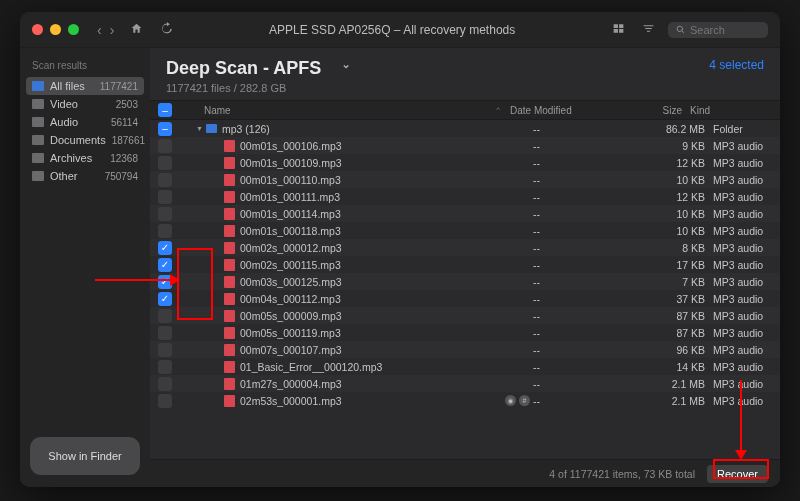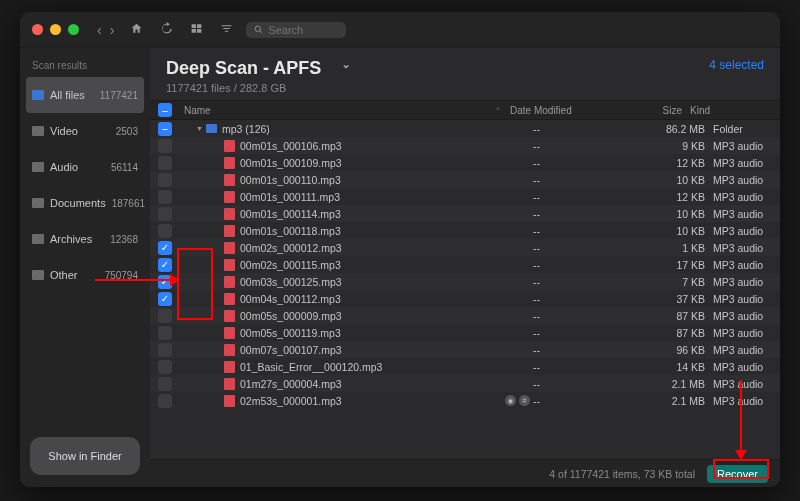--- a/index.html
+++ b/index.html
@@ -12,58 +12,58 @@
   .nav-arrows { display: flex; gap: 4px; margin-left: 6px; color: #888; }
   .nav-arrows span { font-size: 14px; padding: 0 2px; cursor: default; }
   .ticon { color: #999; font-size: 14px; width: 20px; text-align: center; }
   .title-center { flex: 1; text-align: center; color: #bdbdbd; font-size: 12px; }
   .title-right { display: flex; align-items: center; gap: 10px; }
   .search { background: #3a3a3c; border-radius: 5px; padding: 2px 8px; display: flex; align-items: center; gap: 5px; width: 100px; }
   .search input { background: transparent; border: none; outline: none; color: #999; font-size: 11px; width: 70px; }
   .body { flex: 1; display: flex; min-height: 0; }
   .sidebar { width: 130px; background: #242425; padding: 8px 6px; display: flex; flex-direction: column; }
   .sb-heading { color: #7a7a7a; font-size: 10px; padding: 4px 6px 6px; }
-  .sb-item { display: flex; align-items: center; padding: 12px 6px; border-radius: 4px; color: #c8c8c8; font-size: 11px; gap: 6px; cursor: default; }
+  .sb-item { display: flex; align-items: center; padding: 3px 6px; border-radius: 4px; color: #c8c8c8; font-size: 11px; gap: 6px; cursor: default; }
   .sb-item.active { background: #4a4a4d; }
   .sb-icon { width: 12px; height: 10px; background: #3a76d6; border-radius: 1px; flex-shrink: 0; }
   .sb-icon.pic { background: #6a6a6d; }
   .sb-label { flex: 1; }
   .sb-count { color: #9a9a9a; font-size: 10px; }
   .sb-spacer { flex: 1; }
   .finder-btn { background: #48484a; color: #ddd; font-size: 11px; border: none; border-radius: 11px; padding: 13px 0; margin: 6px 4px 4px; cursor: default; }
   .main { flex: 1; display: flex; flex-direction: column; background: #2a2a2c; min-width: 0; }
   .header { padding: 10px 16px 6px; display: flex; justify-content: space-between; align-items: flex-start; }
   .header h1 { color: #e8e8e8; font-size: 18px; font-weight: 600; display: flex; align-items: flex-start; gap: 20px; }
   .header h1 .chev { font-size: 11px; color: #aaa; }
   .header .sub { color: #888; font-size: 11px; margin-top: 3px; }
   .selected { color: #2f82ff; font-size: 12px; font-weight: 500; }
   .cols { display: flex; align-items: center; background: #242425; height: 20px; padding-left: 8px; font-size: 10px; color: #999; border-top: 1px solid #1c1c1c; border-bottom: 1px solid #1c1c1c; }
   .col-cb { width: 26px; }
-  .col-name { flex: 1; display:flex; gap:4px;}
+  .col-name { flex: 1; display:flex; gap:4px;margin-left:20px;}
   .col-date { width: 110px; }
   .col-size { width: 70px; text-align: right; padding-right: 8px; }
   .col-kind { width: 90px; }
   .rows { flex: 1; overflow: hidden; }
   .row { display: flex; align-items: center; height: 17px; font-size: 10.5px; color: #c4c4c4; padding-left: 8px; }
   .row:nth-child(even) { background: #2e2e30; }
   .cb { width: 14px; height: 14px; border-radius: 3px; background: #3c3c3e; margin-right: 12px; flex-shrink: 0; display:flex; align-items:center; justify-content:center; font-size:10px; color:#fff;}
   .cb.checked { background: #2f82ff; }
   .cb.dash { background: #2f82ff; }
   .indent { display: inline-block; }
   .disc { width: 7px; font-size: 8px; color: #999; margin-right: 3px; display:inline-block; text-align:center;}
   .fico { width: 11px; height: 12px; border-radius: 1px; margin-right: 5px; display: inline-block; vertical-align: middle; }
   .fico.folder { background: #3a76d6; height:9px; border-radius:1px; }
   .fico.audio { background: #d94550; }
   .name-cell { flex: 1; display: flex; align-items: center; white-space: nowrap; overflow: hidden; }
   .date-cell { width: 110px; }
   .size-cell { width: 70px; text-align: right; padding-right: 8px; }
   .kind-cell { width: 67px; }
   .footer { height: 28px; background: #242425; border-top: 1px solid #1c1c1c; display: flex; align-items: center; justify-content: flex-end; padding: 0 12px; gap: 12px; }
   .footer-txt { color: #8a8a8a; font-size: 10.5px; }
-  .recover { background: #0f766e; color: #fff; border: none; font-size: 11px; padding: 3px 10px; border-radius: 4px; cursor: default; }
+  .recover { background: #404040; color: #fff; border: none; font-size: 11px; padding: 3px 10px; border-radius: 4px; cursor: default; }
   
   .anno-box { position: absolute; border: 2px solid #f00; pointer-events: none; }
   .anno-arrow { position: absolute; pointer-events: none; }
   svg.icon { width:13px; height:13px; fill:#999; }
   .badge { width:11px; height:11px; border-radius:50%; background:#555; display:inline-flex; align-items:center; justify-content:center; font-size:7px; color:#bbb; margin-right:3px;}
 </style>
 </head>
 <body>
 
 <div class="window">
@@ -80,20 +80,21 @@
     <span class="ticon">
       <svg class="icon" viewBox="0 0 24 24">
           <path d="M12 3l9 8h-3v9h-4v-6H10v6H6v-9H3z"></path>
         </svg>
     </span>
     <span class="ticon">
       <svg class="icon" viewBox="0 0 24 24">
           <path d="M13 3a9 9 0 1 0 8.9 10H19a7 7 0 1 1-6-8v3l5-4-5-4v3z"></path>
         </svg>
     </span>
+    <div class="title-center">APPLE SSD AP0256Q – All recovery methods</div>
     <div class="title-right">
       <span class="ticon">
         <svg class="icon" viewBox="0 0 24 24">
             <path d="M3 4h8v7H3zm10 0h8v7h-8zM3 13h8v7H3zm10 0h8v7h-8z"></path>
           </svg>
       </span>
       <span class="ticon">
         <svg class="icon" viewBox="0 0 24 24">
             <path d="M3 6h18v2H3zm3 5h12v2H6zm3 5h6v2H9z"></path>
           </svg>
@@ -266,21 +267,21 @@
           <div class="row">
             <div class="cb checked">✓</div>
             <div class="name-cell">
               <span class="indent" style="width:30px"></span>
               <span class="disc"></span>
               <span class="fico audio"></span>
               <span>00m02s_000012.mp3</span>
               <span style="flex:1"></span>
             </div>
             <div class="date-cell">--</div>
-            <div class="size-cell">1 KB</div>
+            <div class="size-cell">8 KB</div>
             <div class="kind-cell">MP3 audio</div>
           </div>
           <div class="row">
             <div class="cb checked">✓</div>
             <div class="name-cell">
               <span class="indent" style="width:30px"></span>
               <span class="disc"></span>
               <span class="fico audio"></span>
               <span>00m02s_000115.mp3</span>
               <span style="flex:1"></span>

